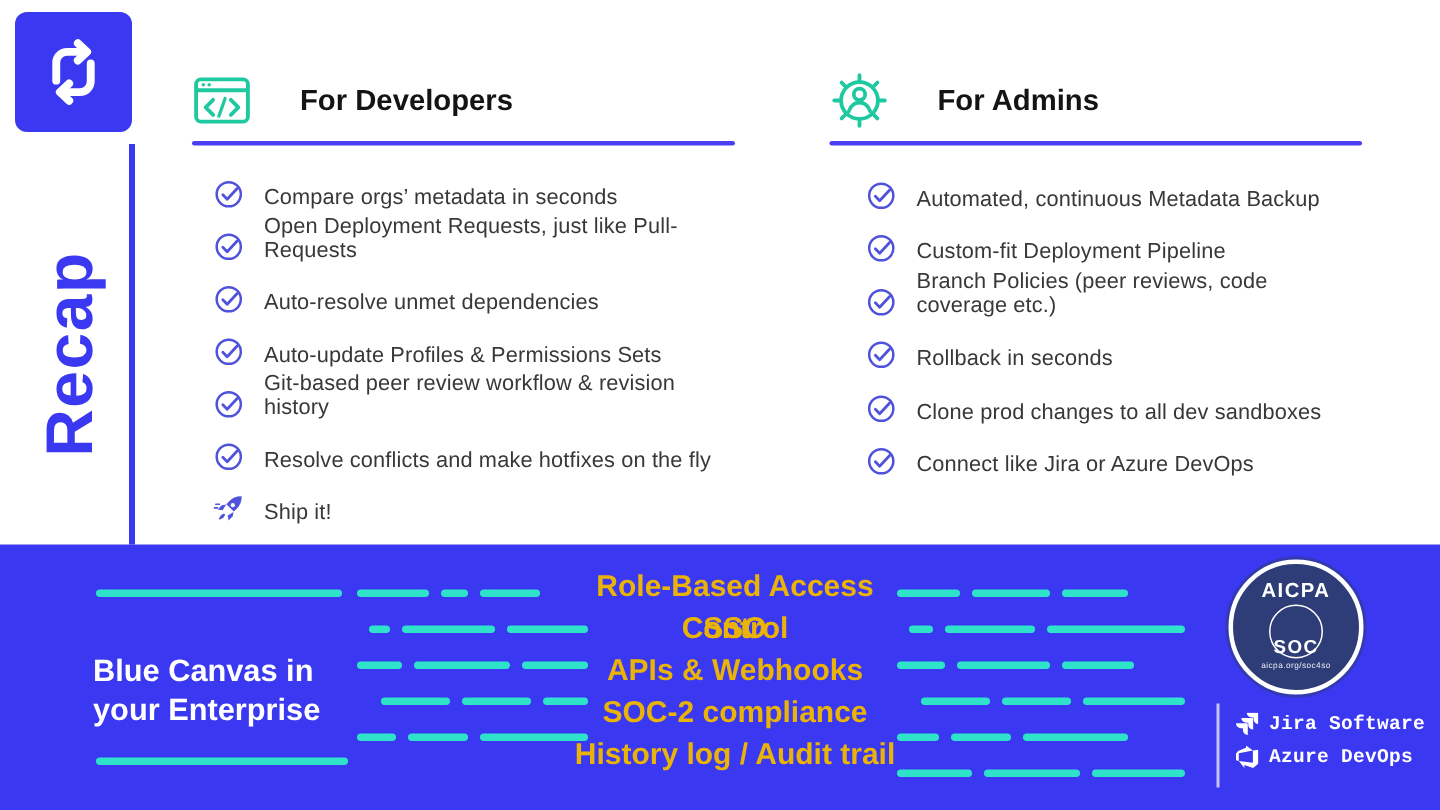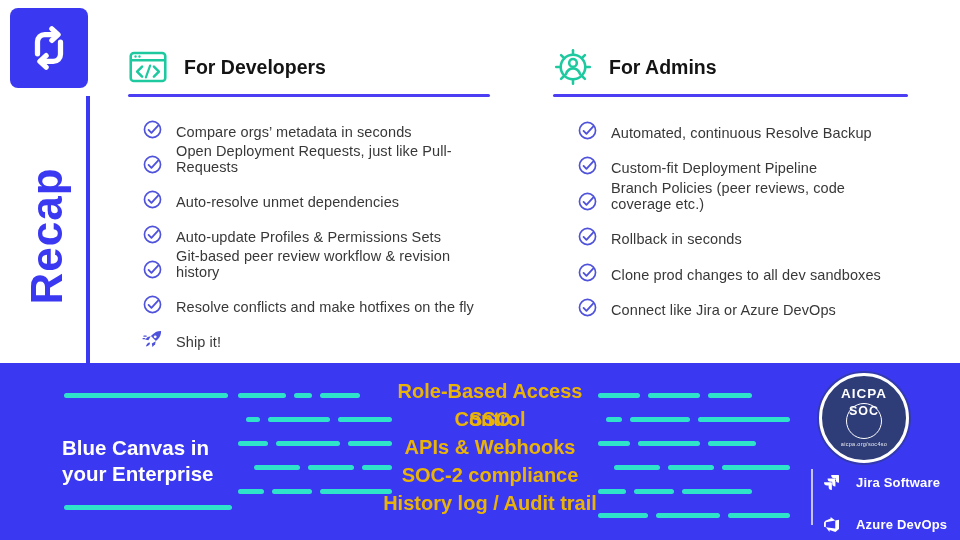--- a/index.html
+++ b/index.html
@@ -12,21 +12,21 @@
               display:flex; align-items:center; justify-content:center; }
   .logo-box svg { width:46px; height:46px; color:#fff; }
   .v-line { position:absolute; left:86px; top:96px; width:4px; height:267px; background:#3b38f1; }
   .recap { position:absolute; left:-38px; top:211px; width:170px; height:50px; transform:rotate(-90deg);
            color:#3b38f1; font-size:44px; font-weight:800; text-align:center; letter-spacing:1px; }
 
   
   .col { position:absolute; top:44px; }
   .col.dev { left:128px; width:362px; }
   .col.adm { left:553px; width:355px; }
-  .col-head { display:flex; align-items:center; gap:16px; height:46px; }
+  .col-head { display:flex; align-items:center; gap:32px; height:46px; }
   .col-head svg { width:40px; height:40px; color:#1ec9a0; flex:0 0 auto; }
   .col-head h2 { font-size:19.5px; font-weight:800; color:#141414; }
   .rule { height:3px; background:#4c3ef2; margin-top:4px; border-radius:2px; }
   ul.feat { list-style:none; margin-top:8px; padding-left:14px; }
   .col.adm ul.feat { padding-left:24px; }
   ul.feat li { display:flex; align-items:flex-end; gap:13px; height:35px; }
   .col.adm ul.feat li { height:35.5px; }
   svg.ck { width:21px; height:21px; color:#4f52da; flex:0 0 auto; }
   ul.feat .txt { font-size:14.5px; color:#383838; letter-spacing:.1px; }
 
@@ -36,28 +36,28 @@
   .ent-head { position:absolute; left:62px; top:72px; color:#fff; font-size:20.5px; font-weight:800;
               line-height:26px; z-index:2; }
   .features { position:absolute; left:360px; top:14px; width:260px; text-align:center; z-index:2; }
   .features div { height:28px; line-height:28px; color:#eab308; font-weight:700; font-size:20px; }
 
   .soc-badge { position:absolute; left:819px; top:10px; width:90px; height:90px; border-radius:50%;
                background:#2e3d78; border:3px solid #fff; box-shadow:0 0 0 2px rgba(46,61,120,.55);
                display:flex; flex-direction:column; align-items:center; color:#fff; z-index:2; }
   .soc-top { margin-top:10px; font-size:13.5px; font-weight:700; letter-spacing:1px; }
   .soc-ring { margin-top:2px; width:36px; height:36px; border:1.5px solid #fff; border-radius:50%;
-              display:flex; align-items:flex-start; justify-content:center; font-size:12.5px; font-weight:700;
+              display:flex; align-items:flex-end; justify-content:center; font-size:12.5px; font-weight:700;
               letter-spacing:1px; }
   .soc-sub { margin-top:2px; font-size:5.5px; letter-spacing:.3px; opacity:.9; }
 
   .vendor-sep { position:absolute; left:811px; top:106px; width:1.5px; height:56px; background:rgba(255,255,255,.7); z-index:2; }
-  .vendor { position:absolute; left:824px; display:flex; align-items:center; gap:17px; color:#fff; z-index:2; }
+  .vendor { position:absolute; left:824px; display:flex; align-items:center; gap:7px; color:#fff; z-index:2;font-family:Liberation Mono, monospace; }
   .vendor.jira { top:112px; }
-  .vendor.azure { top:154px; }
+  .vendor.azure { top:134px; }
   .vendor svg { width:15px; height:15px; color:#fff; flex:0 0 auto; }
   .vendor span { font-size:13px; font-weight:700; letter-spacing:.2px; }
 
   .defs { position:absolute; width:0; height:0; overflow:hidden; }
 </style>
 </head>
 <body>
 
 <svg class="defs" xmlns="http://www.w3.org/2000/svg" aria-hidden="true">
   <symbol id="i-sync" viewBox="0 0 48 48">
@@ -184,21 +184,21 @@
           <use href="#i-admin"></use>
         </svg>
       <h2>For Admins</h2>
     </div>
     <div class="rule"></div>
     <ul class="feat">
       <li>
           <svg class="ck">
             <use href="#i-check"></use>
           </svg>
-          <span class="txt">Automated, continuous Resolve Backup</span>
+          <span class="txt">Automated, continuous Metadata Backup</span>
         </li>
       <li>
           <svg class="ck">
             <use href="#i-check"></use>
           </svg>
           <span class="txt">Custom-fit Deployment Pipeline</span>
         </li>
       <li>
           <svg class="ck">
             <use href="#i-check"></use>

